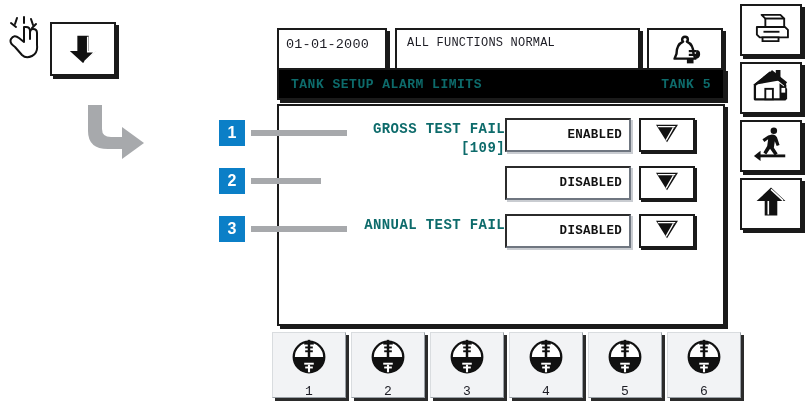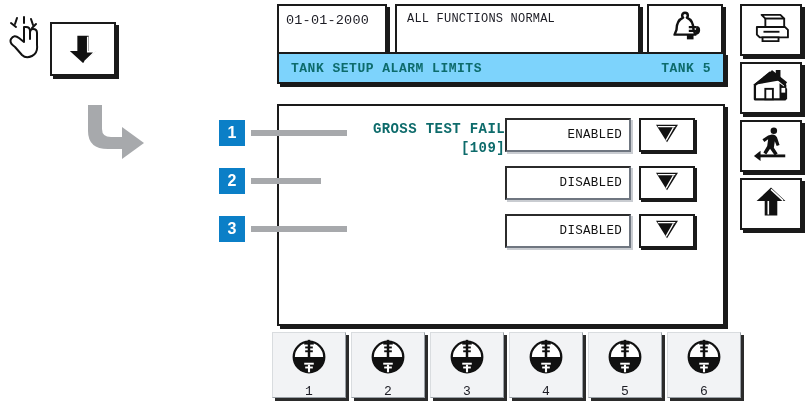--- a/index.html
+++ b/index.html
@@ -13,51 +13,51 @@
   #down-arrow-button{left:50px;top:22px;width:62px;height:50px;
       background:#ffffff;border:2px solid #1a1a1a;
       box-shadow:3px 3px 0 #1a1a1a;
       display:flex;align-items:center;justify-content:center;}
   #down-arrow-button svg{display:block;}
   #curved-arrow-icon{left:78px;top:103px;width:70px;height:62px;}
 
   
   #top-row{left:277px;top:4px;width:448px;height:56px;}
   .tbox{position:absolute;background:#fff;border:2px solid #1a1a1a;
-        box-shadow:3px 3px 0 #1a1a1a;box-sizing:border-box;}
+        box-shadow:3px 3px 0 #1a1a1a;box-sizing:border-box;margin-top:24px;}
   #datetime-box{left:0;top:0;width:110px;height:52px;
       padding:5px 0 0 7px;line-height:1.45;font-size:13.5px;color:#1c1c24;
       letter-spacing:.2px;}
   #status-box{left:118px;top:0;width:245px;height:52px;
       padding:6px 0 0 10px;font-size:12px;color:#1c1c24;letter-spacing:.2px;}
   #alarm-bell-button{left:370px;top:0;width:76px;height:52px;
       display:flex;align-items:center;justify-content:center;}
 
-  #title-bar{left:277px;top:52px;width:448px;height:32px;
-      background:#7dd3fc;border:2px solid #1a1a1a;box-shadow:3px 3px 0 #1a1a1a;
+  #title-bar{left:277px;top:68px;width:448px;height:32px;
+      background:#000000;border:2px solid #1a1a1a;box-shadow:3px 3px 0 #1a1a1a;
       box-sizing:border-box;display:flex;align-items:center;
       justify-content:space-between;padding:0 12px;}
   .teal{color:#0d6b6b;font-weight:bold;font-size:13px;letter-spacing:.5px;}
 
   #main-panel{left:277px;top:104px;width:448px;height:222px;
       background:#fff;border:2px solid #1a1a1a;box-shadow:3px 3px 0 #1a1a1a;
       box-sizing:border-box;}
 
   
   .row{position:absolute;left:0;width:448px;height:46px;}
   .row-label{position:absolute;right:222px;top:6px;text-align:right;
       color:#0d6b6b;font-weight:bold;font-size:14px;line-height:1.35;
       letter-spacing:.4px;white-space:nowrap;}
   .row-code{display:block;}
   .value-box{position:absolute;left:226px;top:4px;width:126px;height:34px;
       background:#fff;border:2px solid #6f7680;border-top-color:#2b2b2b;
       border-left-color:#2b2b2b;box-shadow:2px 2px 0 #c9ccd1;
       box-sizing:border-box;display:flex;align-items:center;
       justify-content:flex-end;padding-right:7px;
-      font-size:12.5px;font-weight:normal;color:#111;letter-spacing:.3px;}
+      font-size:12.5px;font-weight:bold;color:#111;letter-spacing:.3px;}
   .dd-button{position:absolute;left:360px;top:4px;width:56px;height:34px;
       background:#fff;border:2px solid #1a1a1a;box-shadow:2px 2px 0 #1a1a1a;
       box-sizing:border-box;display:flex;align-items:center;
       justify-content:center;}
 
   
   .callout{position:absolute;width:26px;height:26px;background:#0b7fc7;
       color:#fff;font-family:"Liberation Sans",sans-serif;font-weight:bold;
       font-size:16px;display:flex;align-items:center;justify-content:center;}
   .leader{position:absolute;height:6px;background:#a7a9ac;}
@@ -151,21 +151,21 @@
           <span>DISABLED</span>
         </div>
         <div class="dd-button">
           <span><svg viewBox="0 0 30 24" width="28" height="22">
               <path d="M3 3 H27 L15 22 Z" fill="#111"></path>
               <path d="M5 5 L24 5 M22 6 L14 20" stroke="#fff" stroke-width="1.5" fill="none"></path>
             </svg></span>
         </div>
       </div>
       <div class="row" style="top: 104px;">
-        <div class="row-label"></div>
+        <div class="row-label"><span>ANNUAL TEST FAIL</span></div>
         <div class="value-box">
           <span>DISABLED</span>
         </div>
         <div class="dd-button">
           <span><svg viewBox="0 0 30 24" width="28" height="22">
               <path d="M3 3 H27 L15 22 Z" fill="#111"></path>
               <path d="M5 5 L24 5 M22 6 L14 20" stroke="#fff" stroke-width="1.5" fill="none"></path>
             </svg></span>
         </div>
       </div>

